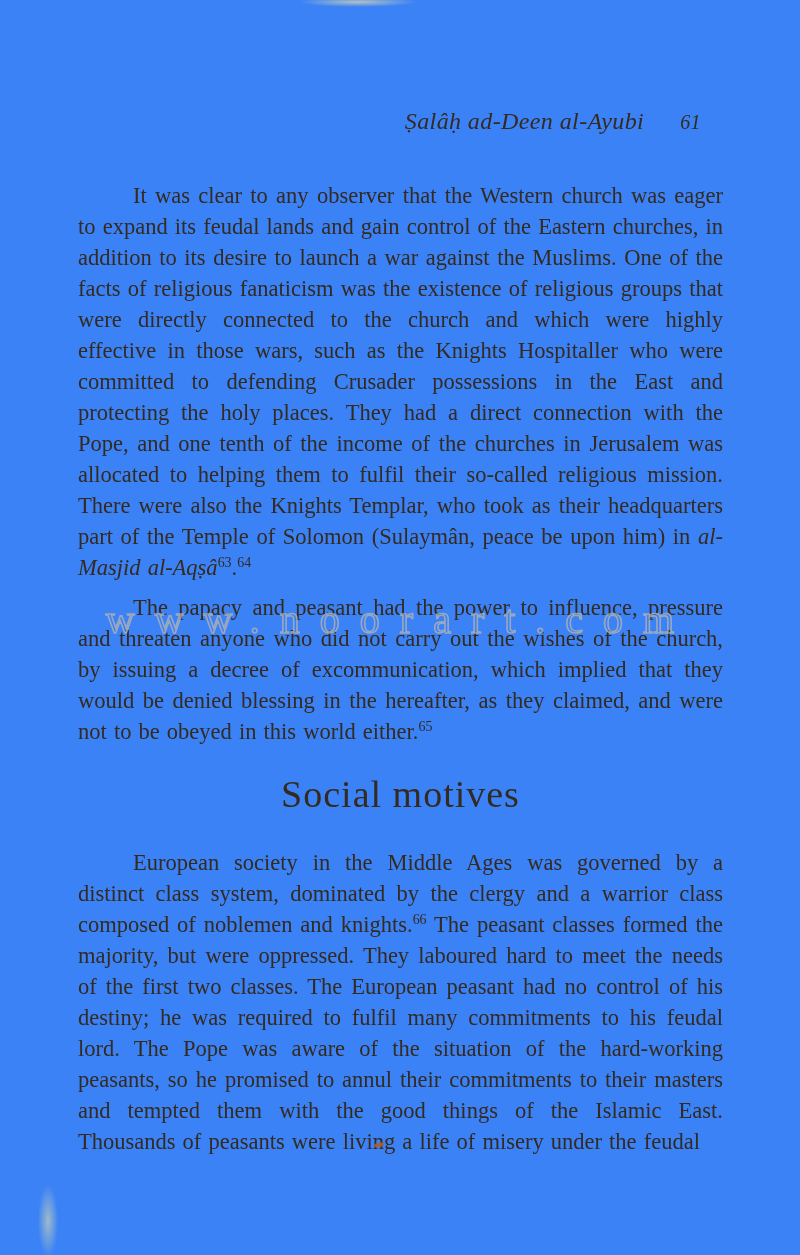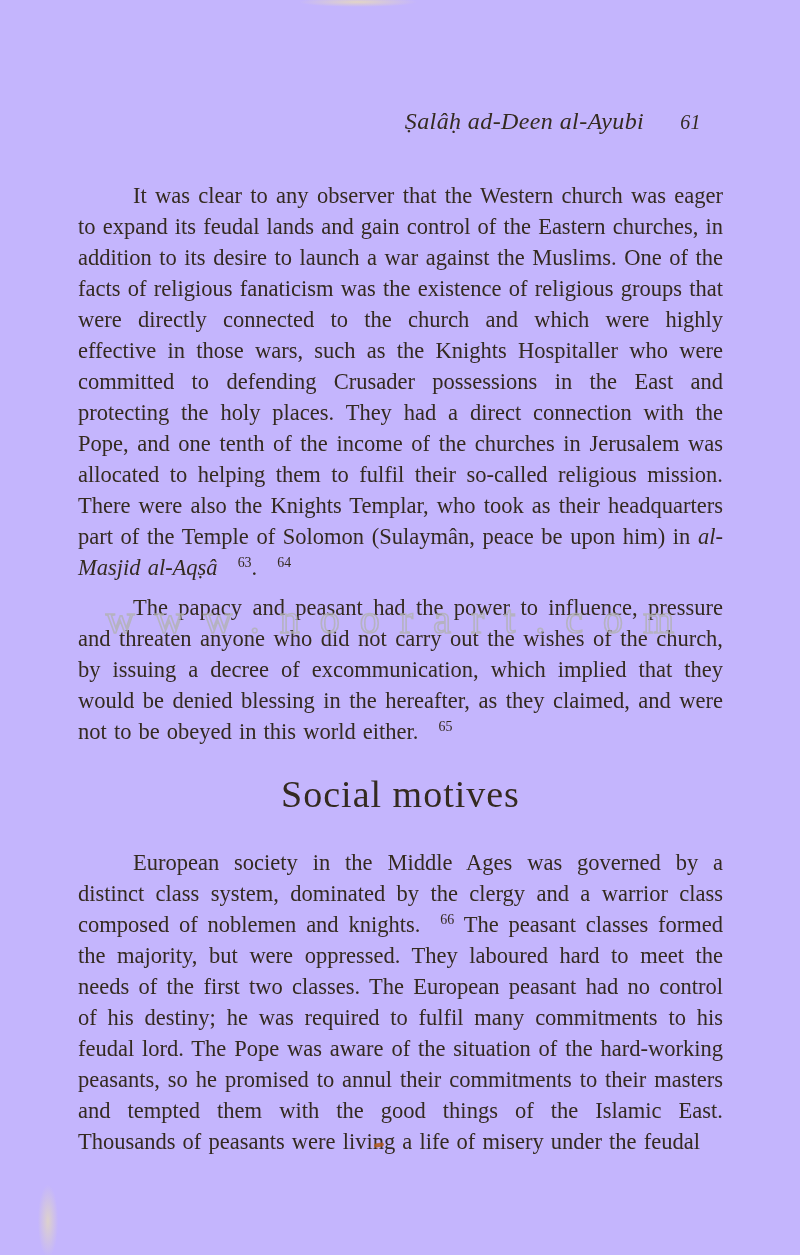--- a/index.html
+++ b/index.html
@@ -4,21 +4,21 @@
 <style>
   html, body { margin: 0; padding: 0; }
   body {
     width: 800px; height: 1255px;
     background: #ffffff;
     font-family: "Liberation Serif", serif;
   }
   .page {
     position: relative;
     width: 800px; height: 1255px;
-    background: #c4b5fd;
+    background: #3b82f6;
     overflow: hidden;
     color: #342a20;
   }
   
   .header {
     position: absolute;
     top: 106px; left: 78px; width: 645px;
     display: flex;
     justify-content: flex-end;
     align-items: baseline;
@@ -45,21 +45,20 @@
     text-indent: 55px;
     word-spacing: 1.5px;
   }
   .body-para.p2 { margin-top: 9px; }
   .body-para.p3 { margin-top: 33px; }
   .body-para sup {
     font-size: 0.62em;
     line-height: 0;
     vertical-align: super;
     letter-spacing: 0;
-    margin-left: 20px;
   }
   .section-heading {
     margin: 27px 0 0 0;
     font-size: 38px;
     font-weight: normal;
     line-height: 40px;
     text-align: center;
     letter-spacing: 1px;
   }
 

